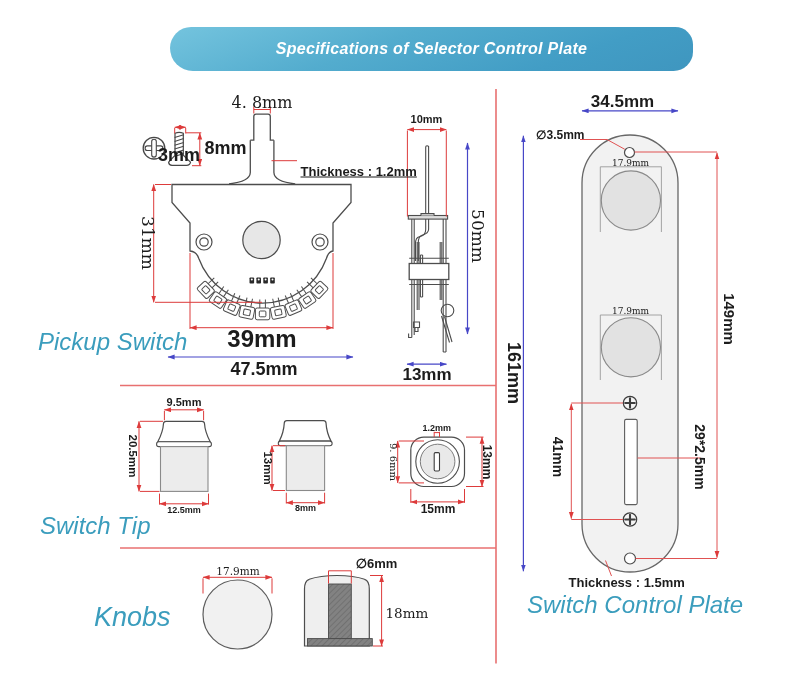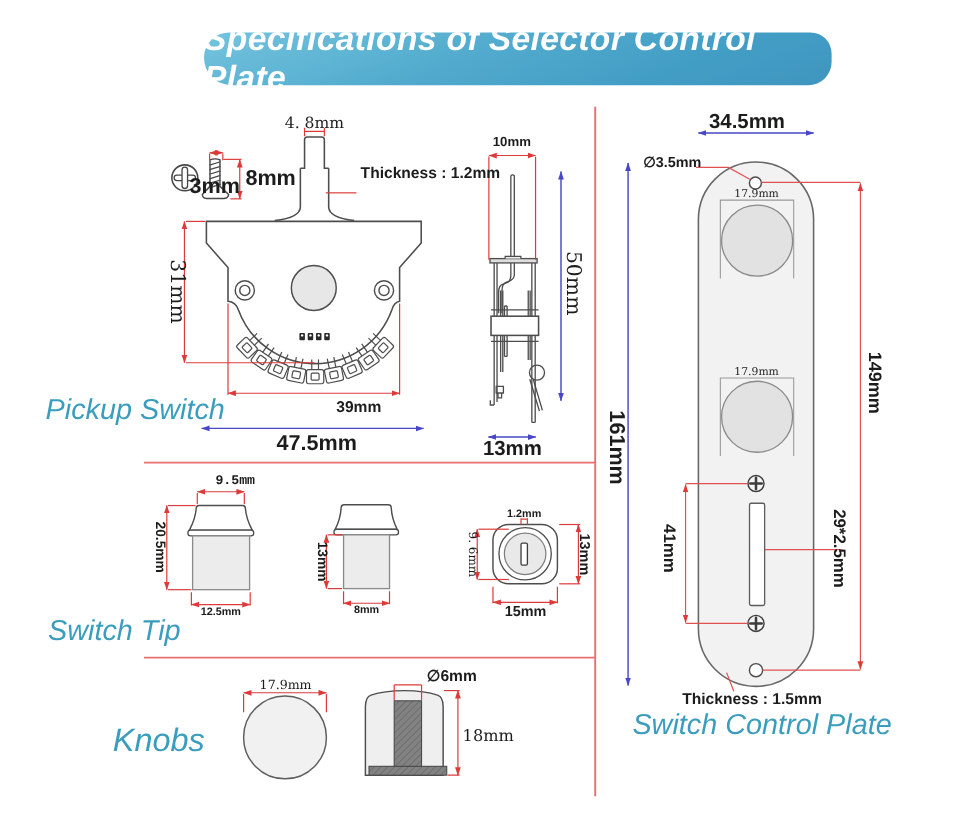--- a/index.html
+++ b/index.html
@@ -5,21 +5,21 @@
   html,body{margin:0;padding:0;}
   body{width:800px;height:684px;position:relative;background:#ffffff;overflow:hidden;
        font-family:"Liberation Sans", sans-serif;}
   #stage{position:absolute;left:0;top:0;width:800px;height:684px;}
   svg.art{position:absolute;left:0;top:0;}
   .banner{position:absolute;left:170px;top:27px;width:523px;height:44px;
           background:linear-gradient(160deg,#74c4de 0%,#53acce 40%,#429dc5 75%,#3f96bf 100%);
           border-radius:24px 20px 22px 26px;}
   .banner-txt{position:absolute;left:0;top:0;width:100%;height:100%;
           display:flex;align-items:center;justify-content:center;
-          color:#ffffff;font-size:28px;font-weight:bold;font-style:italic;
+          color:#ffffff;font-size:16px;font-weight:bold;font-style:italic;
           letter-spacing:0.3px;font-family:"Liberation Sans",sans-serif;}
   .lbl{position:absolute;white-space:nowrap;color:#1c1c1c;line-height:1;}
   .ctr{transform:translate(-50%,-50%);}
   .lft{transform:translate(0,-50%);}
   .rot{transform:translate(-50%,-50%) rotate(90deg);}
   .sans{font-family:"Liberation Sans",sans-serif;font-weight:600;}
   .serif{font-family:"DejaVu Serif","Liberation Serif",serif;}
   .sec{position:absolute;color:#3b9dbd;font-style:italic;white-space:nowrap;
        font-family:"Liberation Sans",sans-serif;transform:translate(0,-50%);}
 </style>
@@ -306,30 +306,30 @@
   <div class="banner-txt">Specifications of Selector Control Plate</div>
 </div>
 
 <div class="sec" style="left:38px;top:341.5px;font-size:24px;">Pickup Switch</div>
 <div class="sec" style="left:40px;top:526px;font-size:24px;">Switch Tip</div>
 <div class="sec" style="left:94px;top:616.5px;font-size:27px;">Knobs</div>
 <div class="sec" style="left:527px;top:605px;font-size:24px;">Switch Control Plate</div>
 
 <div class="lbl ctr sans" style="left:179px;top:118.5px;font-size:18px;margin-top:36px;">3mm</div>
 <div class="lbl lft sans" style="left:204.5px;top:148px;font-size:18px;">8mm</div>
-<div class="lbl ctr serif" style="left:262px;top:102.5px;font-size:13px;">4. 8mm</div>
-<div class="lbl lft sans" style="left:300.5px;top:144px;font-size:13px;">Thickness : 1.2mm</div>
+<div class="lbl ctr serif" style="left:262px;top:102.5px;font-size:16px;">4. 8mm</div>
+<div class="lbl lft sans" style="left:300.5px;top:171px;font-size:13px;text-decoration:underline;">Thickness : 1.2mm</div>
 <div class="lbl rot serif" style="left:146.5px;top:243px;font-size:17px;">31mm</div>
-<div class="lbl ctr sans" style="left:262px;top:339px;font-size:13px;margin-left:37px;">39mm</div>
+<div class="lbl ctr sans" style="left:262px;top:339px;font-size:24px;">39mm</div>
 <div class="lbl ctr sans" style="left:264px;top:369px;font-size:18px;">47.5mm</div>
 <div class="lbl ctr sans" style="left:426.5px;top:119px;font-size:11px;">10mm</div>
 <div class="lbl rot serif" style="left:476.5px;top:236px;font-size:17px;">50mm</div>
 <div class="lbl ctr sans" style="left:427px;top:374px;font-size:17px;">13mm</div>
 
-<div class="lbl ctr sans" style="left:196px;top:402px;font-size:11px;font-family:Liberation Mono, monospace;">9.5mm</div>
+<div class="lbl ctr sans" style="left:184px;top:402px;font-size:11px;">9.5mm</div>
 <div class="lbl rot sans" style="left:132px;top:456px;font-size:11.5px;">20.5mm</div>
 <div class="lbl ctr sans" style="left:184px;top:509.5px;font-size:9px;">12.5mm</div>
 <div class="lbl rot sans" style="left:266.5px;top:468px;font-size:11.5px;">13mm</div>
 <div class="lbl ctr sans" style="left:305.5px;top:508px;font-size:9px;">8mm</div>
 <div class="lbl ctr sans" style="left:436.8px;top:428px;font-size:9px;text-align:center;">1.2mm</div>
 <div class="lbl rot serif" style="left:392.5px;top:462px;font-size:10px;">9. 6mm</div>
 <div class="lbl rot sans" style="left:486.5px;top:461.5px;font-size:12px;">13mm</div>
 <div class="lbl ctr sans" style="left:438px;top:508.5px;font-size:12px;">15mm</div>
 
 <div class="lbl ctr serif" style="left:238px;top:570.5px;font-size:10.5px;">17.9mm</div>

